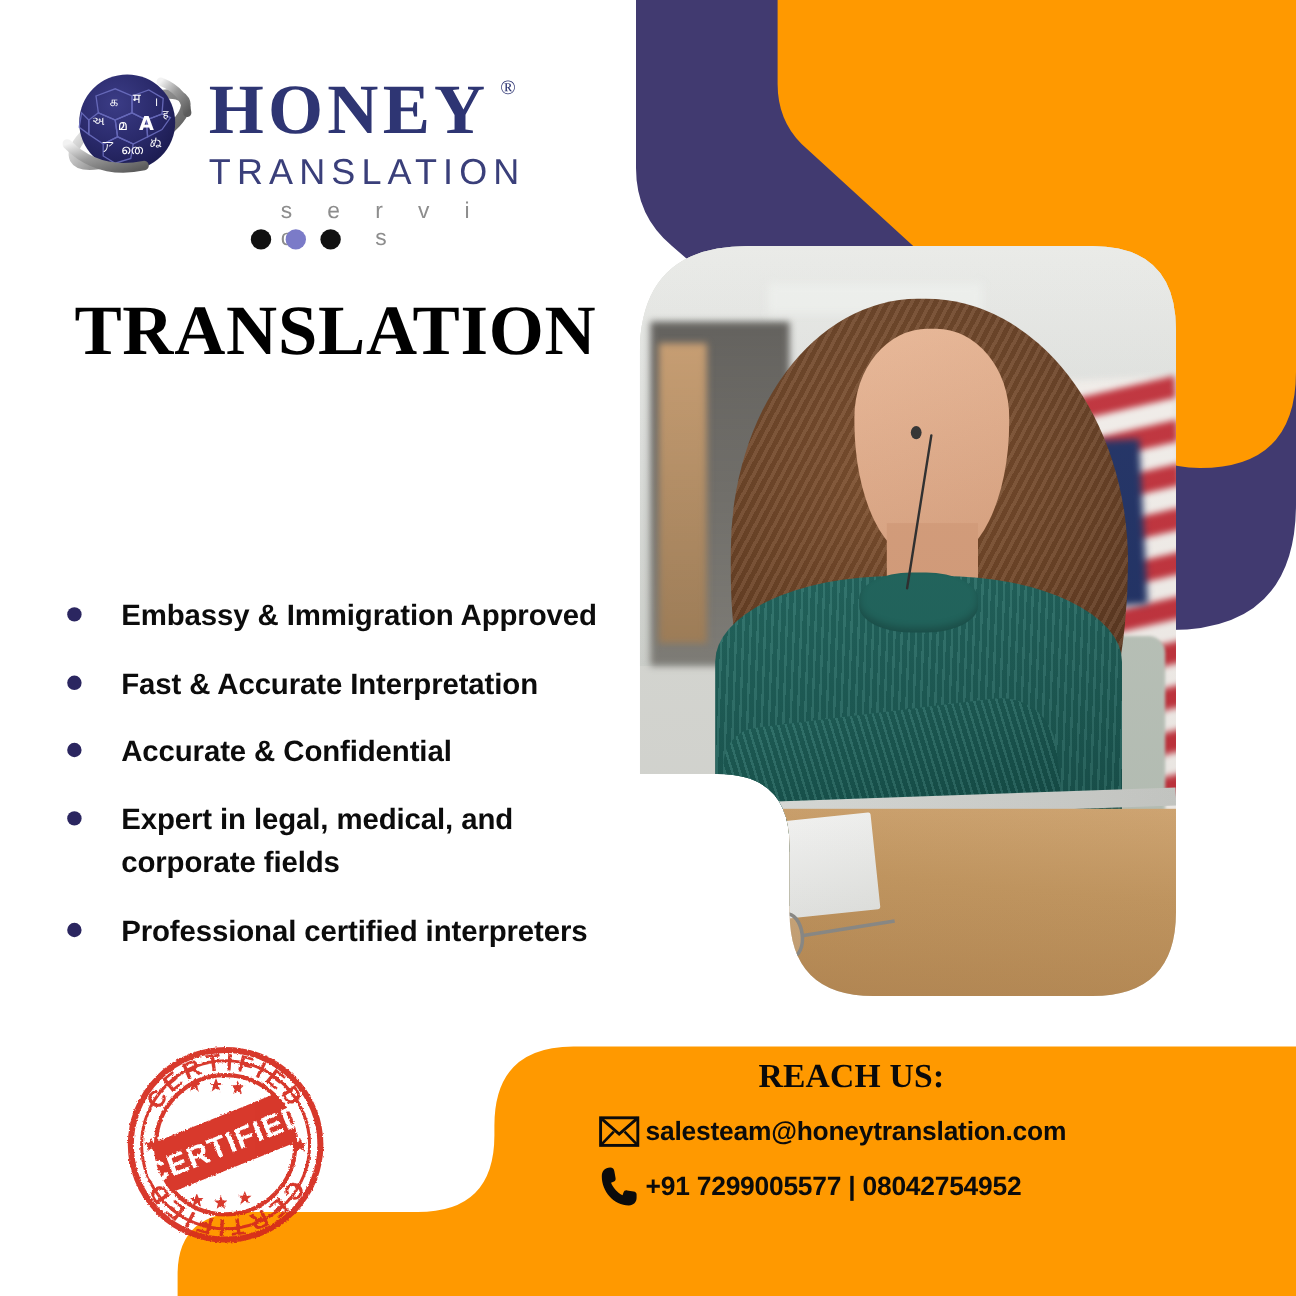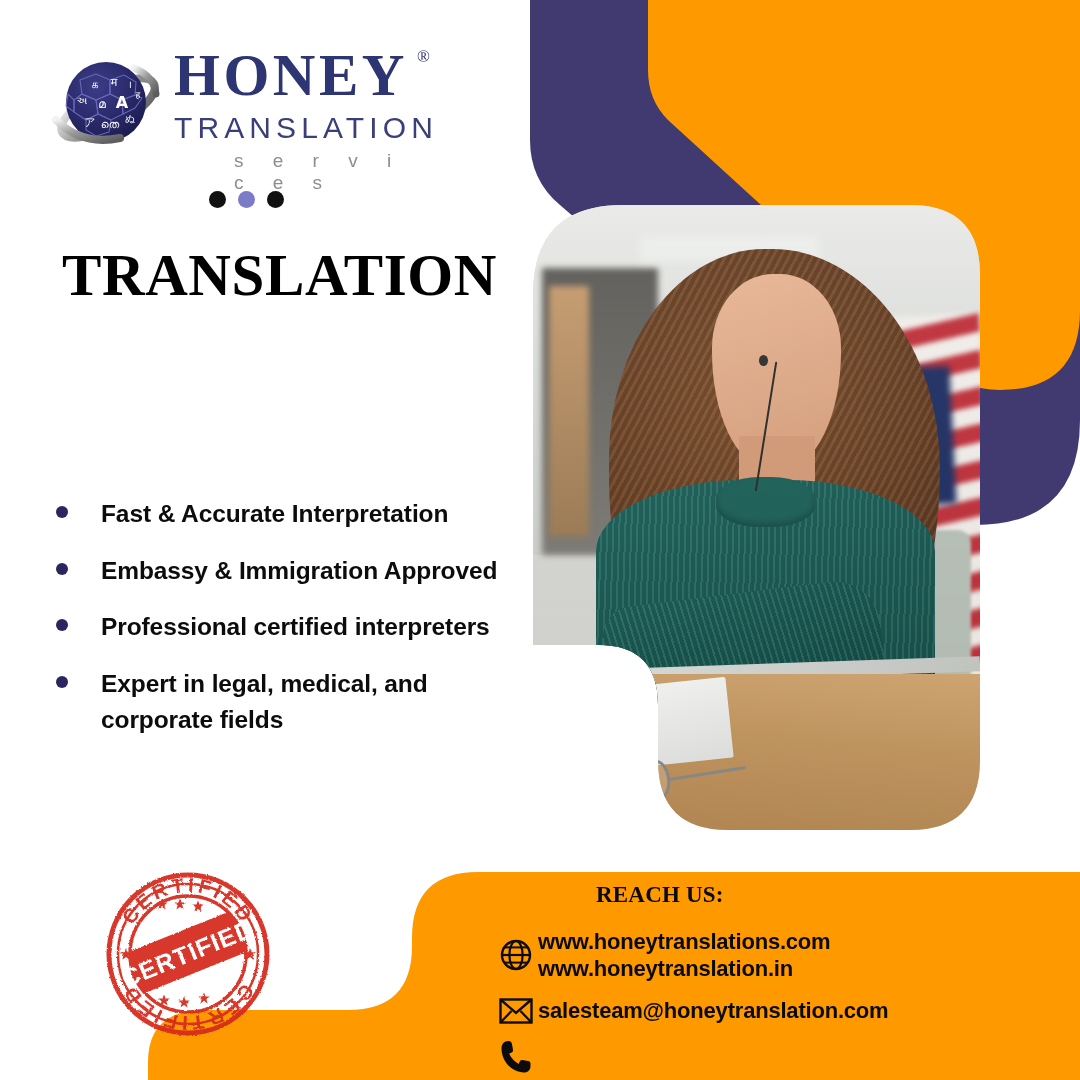--- a/index.html
+++ b/index.html
@@ -157,21 +157,21 @@
     background:#2f2f2f; border-radius:50%;
   }
   .ph-shade {
     position:absolute; inset:0;
     background:linear-gradient(180deg,rgba(255,255,255,.05),rgba(0,0,0,.05));
   }
 
   
   .logo { position:absolute; left:52px; top:46px; width:360px; height:130px; }
   .globe-svg { position:absolute; left:0; top:4px; }
-  .logo-text { position:absolute; left:122px; top:0; }
+  .logo-text { position:absolute; left:122px; top:16px; }
   .logo-honey {
     font-family:"Liberation Serif", serif;
     font-size:59px; font-weight:700; letter-spacing:3.5px;
     color:#2e3573; line-height:1; position:relative; display:inline-block;
   }
   .logo-reg {
     position:absolute; right:-22px; top:2px;
     font-size:17px; font-weight:400; letter-spacing:0;
   }
   .logo-translation {
@@ -218,23 +218,23 @@
     position:absolute; left:61px; top:782px;
     font-family:"Liberation Serif", serif;
     font-weight:700; font-size:29px; color:#0a0a0a; letter-spacing:.1px;
   }
 
   
   .stamp { position:absolute; left:102px; top:868px; width:172px; height:172px; }
 
   
   .reach-head {
-    position:absolute; left:596px; top:882px;
+    position:absolute; left:632px; top:882px;
     font-family:"Liberation Serif", serif;
-    font-weight:700; font-size:23px; color:#0a0a0a; letter-spacing:.2px;
+    font-weight:700; font-size:28px; color:#0a0a0a; letter-spacing:.2px;
   }
   .contact { position:absolute; left:494px; top:928px; width:560px; }
   .c-row { display:flex; align-items:center; margin-bottom:13px; }
   .c-ico { width:44px; flex:0 0 auto; display:flex; align-items:center; justify-content:center; }
   .c-txt {
     font-size:22px; font-weight:700; color:#0b0b0b;
     line-height:1.26; letter-spacing:-.2px;
   }
   .c-row.web .c-txt { line-height:1.24; }
 </style>
@@ -364,33 +364,37 @@
     <i style="background:#111111"></i>
   </div>
 
   <div class="headline">
     <div class="h-bold">TRANSLATION</div>
   </div>
 
   <div class="bullets">
     <div class="b-row">
       <span class="b-dot"></span>
-      <span class="b-txt">Fast &amp; Accurate Interpretation</span>
+      <span class="b-txt">Embassy &amp; Immigration Approved</span>
     </div>
     <div class="b-row">
       <span class="b-dot"></span>
-      <span class="b-txt">Embassy &amp; Immigration Approved</span>
+      <span class="b-txt">Fast &amp; Accurate Interpretation</span>
+    </div>
+    <div class="b-row">
+      <span class="b-dot"></span>
+      <span class="b-txt">Accurate &amp; Confidential</span>
+    </div>
+    <div class="b-row">
+      <span class="b-dot"></span>
+      <span class="b-txt" style="max-width:350px">Expert in legal, medical, and corporate fields</span>
     </div>
     <div class="b-row">
       <span class="b-dot"></span>
       <span class="b-txt">Professional certified interpreters</span>
-    </div>
-    <div class="b-row">
-      <span class="b-dot"></span>
-      <span class="b-txt" style="max-width:350px">Expert in legal, medical, and corporate fields</span>
     </div>
   </div>
 
 
   <svg class="stamp" viewBox="0 0 172 172">
     <defs>
       <path id="arcTop" d="M86 86 m-62,0 a62,62 0 1,1 124,0" fill="none"></path>
       <path id="arcBot" d="M86 86 m62,0 a62,62 0 1,1 -124,0" fill="none"></path>
       <filter id="rough">
         <feTurbulence type="fractalNoise" baseFrequency="0.55" numOctaves="3" result="n"></feTurbulence>
@@ -445,35 +449,20 @@
         <rect x="6" y="62" width="160" height="44" fill="#D52B1E" transform="rotate(-22 86 86)"></rect>
       </g>
       <text x="86" y="94" text-anchor="middle" font-family="'Liberation Sans', sans-serif" font-weight="700" font-size="25" fill="#ffffff" letter-spacing="1" transform="rotate(-22 86 86)">CERTIFIED</text>
     </g>
   </svg>
 
   <div class="reach-head">REACH US:</div>
 
   <div class="contact">
 
-    <div class="c-row web">
-      <span class="c-ico">
-        <svg width="36" height="36" viewBox="0 0 36 36">
-          <circle cx="18" cy="18" r="14" fill="none" stroke="#0b0b0b" stroke-width="2.4"></circle>
-          <ellipse cx="18" cy="18" rx="6.6" ry="14" fill="none" stroke="#0b0b0b" stroke-width="2.2"></ellipse>
-          <line x1="4" y1="18" x2="32" y2="18" stroke="#0b0b0b" stroke-width="2.2"></line>
-          <line x1="6.4" y1="10.4" x2="29.6" y2="10.4" stroke="#0b0b0b" stroke-width="2"></line>
-          <line x1="6.4" y1="25.6" x2="29.6" y2="25.6" stroke="#0b0b0b" stroke-width="2"></line>
-        </svg>
-      </span>
-      <span class="c-txt">
-        <span>www.honeytranslations.com</span><br>
-        <span>www.honeytranslation.in</span>
-      </span>
-    </div>
 
     <div class="c-row">
       <span class="c-ico">
         <svg width="36" height="30" viewBox="0 0 36 30">
           <rect x="2.5" y="3.5" width="31" height="23" fill="none" stroke="#0b0b0b" stroke-width="2.4"></rect>
           <path d="M2.5 3.5 L18 17 L33.5 3.5" fill="none" stroke="#0b0b0b" stroke-width="2.4"></path>
           <path d="M2.5 26.5 L13.5 15" fill="none" stroke="#0b0b0b" stroke-width="2.2"></path>
           <path d="M33.5 26.5 L22.5 15" fill="none" stroke="#0b0b0b" stroke-width="2.2"></path>
         </svg>
       </span>
@@ -485,17 +474,18 @@
         <svg width="34" height="36" viewBox="0 0 34 36">
           <path d="M9.5 2 C5 2 2.5 5 2.5 9.5 C2.5 22 12.5 33.5 25 33.5
                    C29 33.5 31.5 31 31.5 27 L31.5 24.5
                    C31.5 23 30.5 22.2 29 22 L23.5 21
                    C22 20.8 21 21.5 20.5 23 L19.8 25
                    C15.5 22.8 12 19 10.2 14.6 L12.2 13.8
                    C13.6 13.2 14.2 12.2 14 10.8 L13 5.3
                    C12.7 3.2 11.6 2 9.5 2 Z" fill="#0b0b0b"></path>
         </svg>
       </span>
+      <span class="c-txt">+91 7299005577  |  08042754952</span>
     </div>
 
   </div>
 
 </div>
 
 </body></html>

